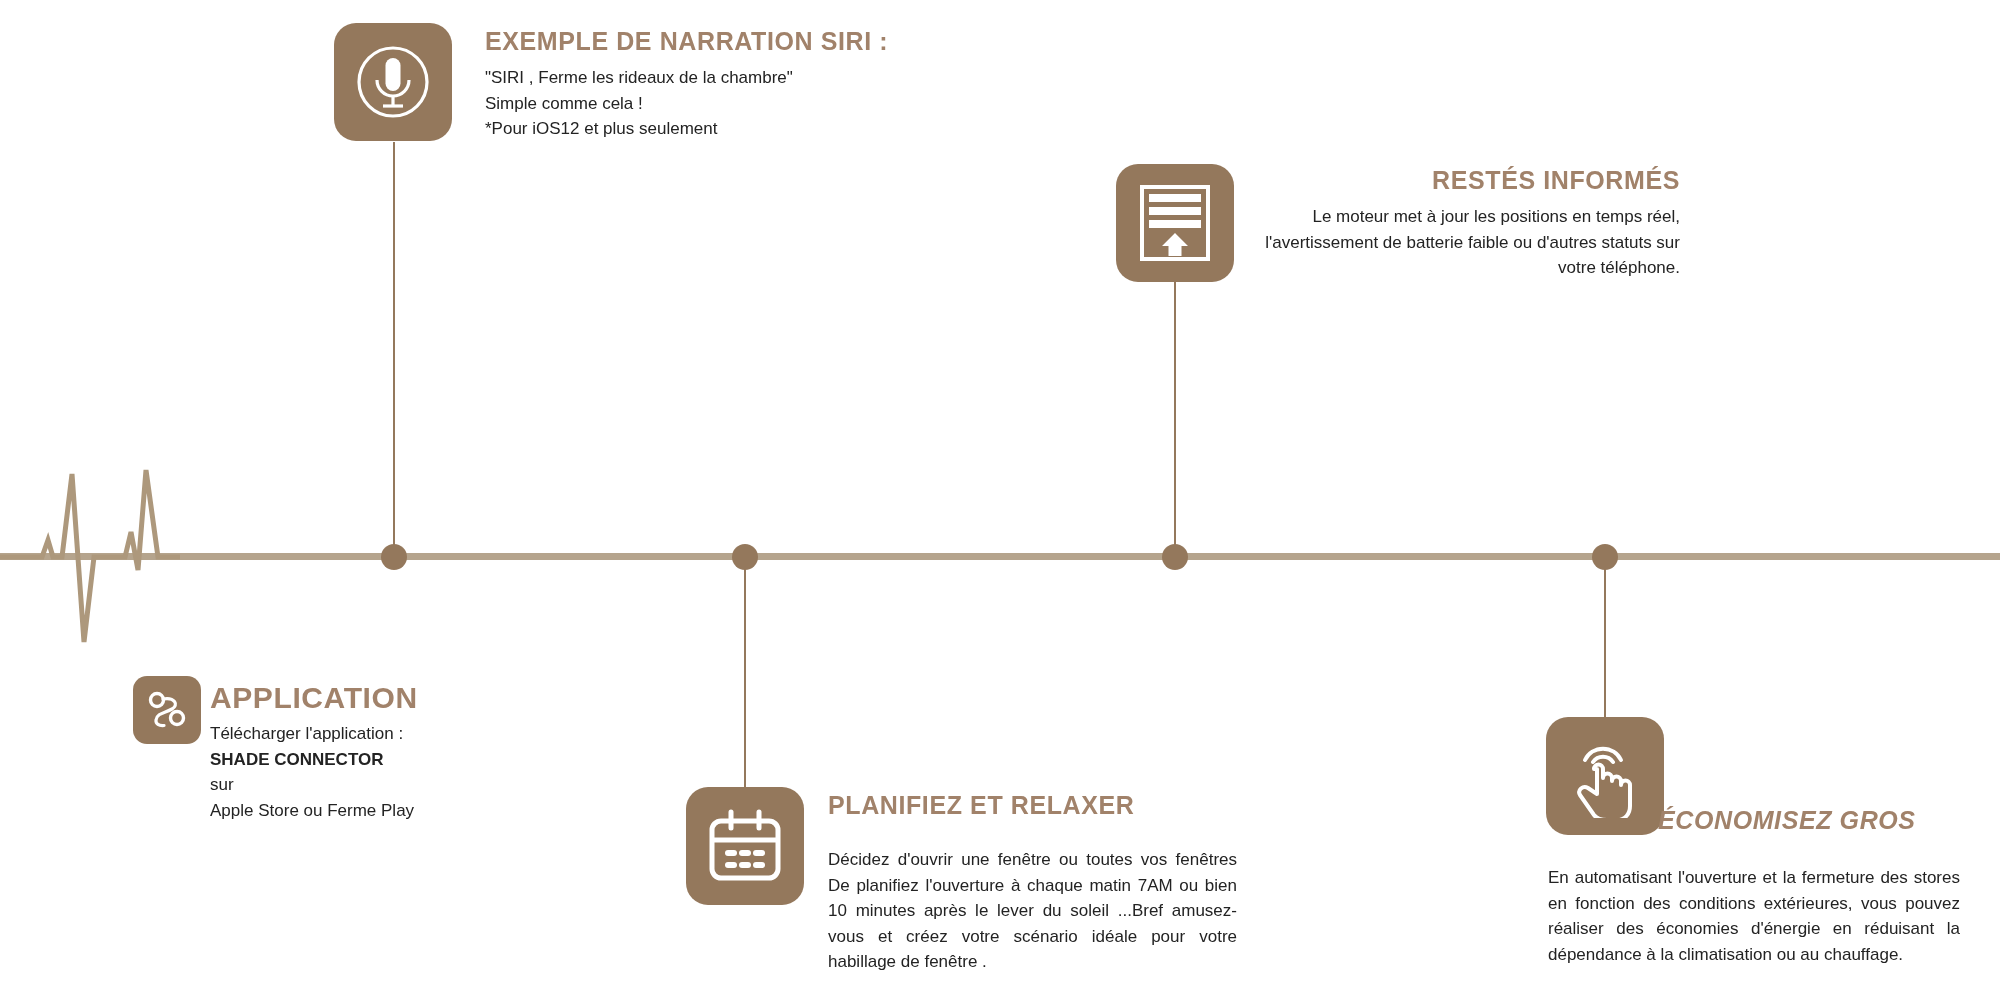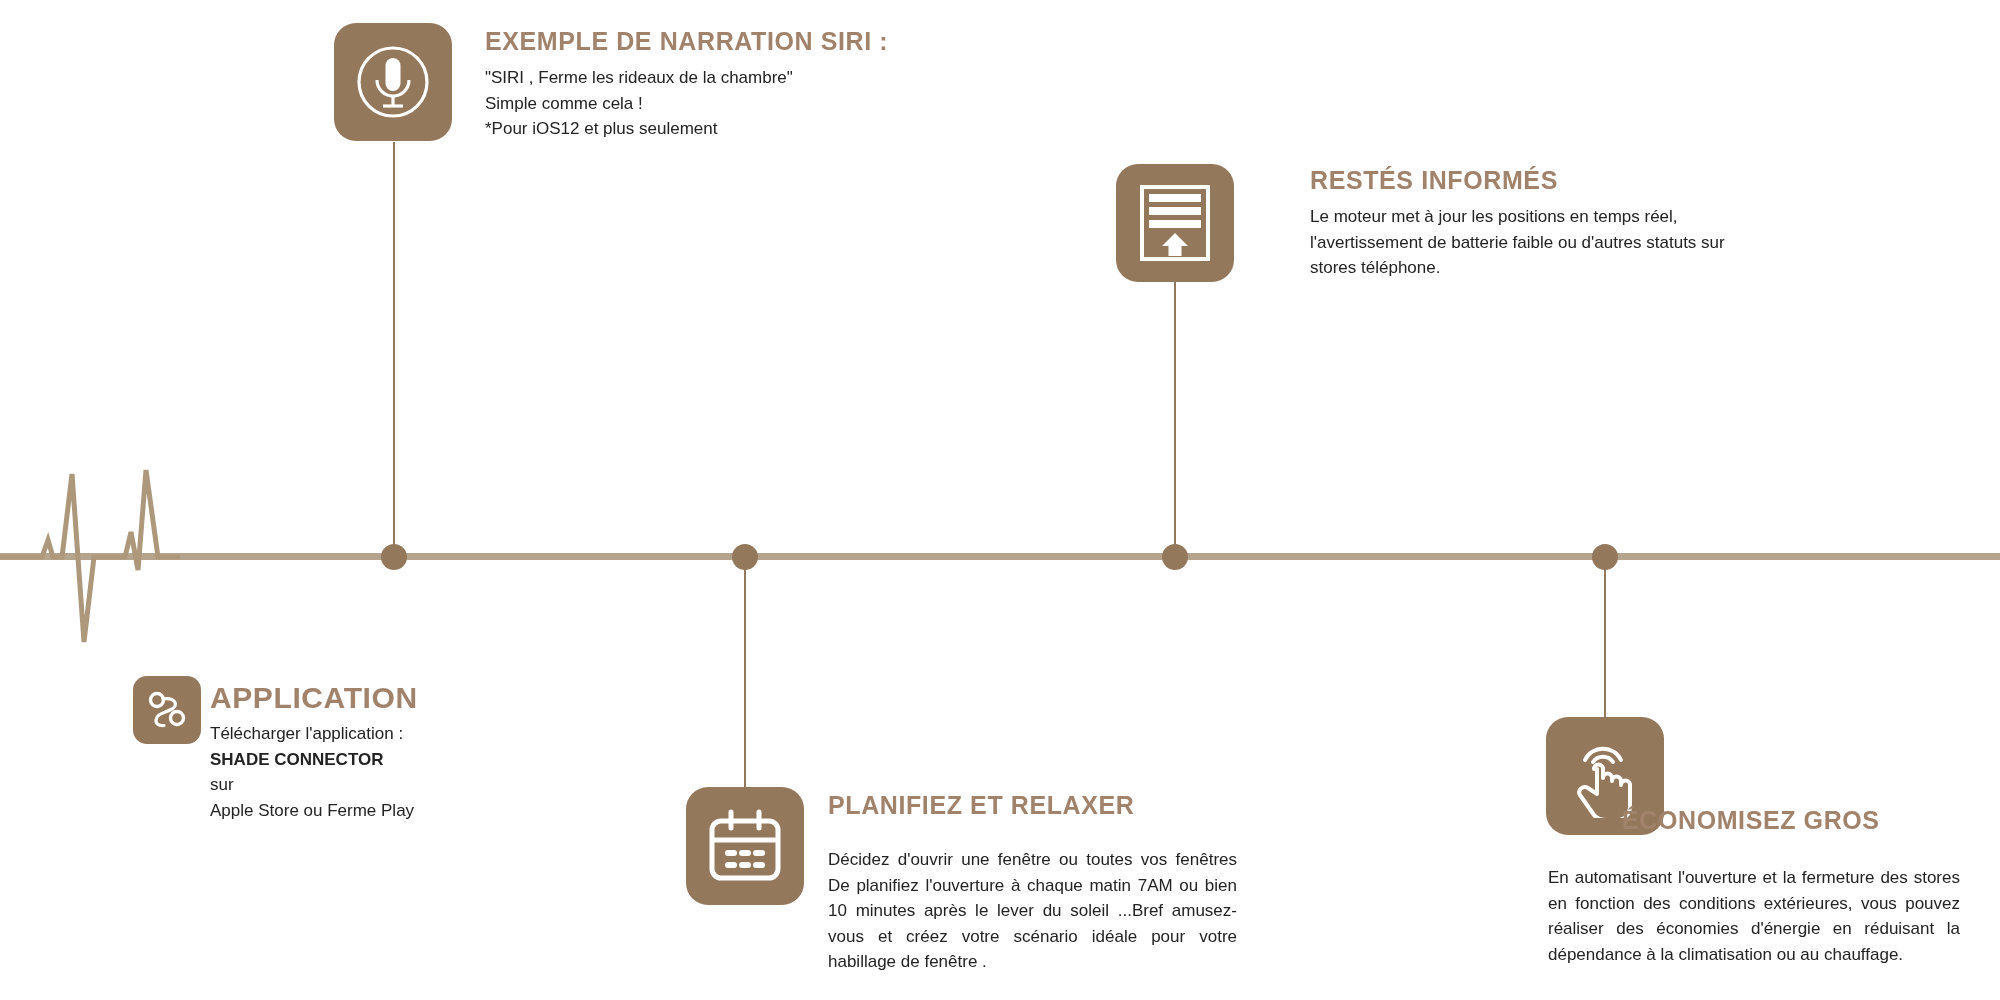--- a/index.html
+++ b/index.html
@@ -150,23 +150,23 @@
       <svg width="74" height="78" viewBox="0 0 74 78" fill="none">
         <rect x="4" y="3" width="66" height="72" stroke="#ffffff" stroke-width="4" fill="none"></rect>
         <rect x="11" y="10" width="52" height="8" fill="#ffffff"></rect>
         <rect x="11" y="23" width="52" height="8" fill="#ffffff"></rect>
         <rect x="11" y="36" width="52" height="8" fill="#ffffff"></rect>
         <path d="M37 49 L50 62 H43.5 V72 H30.5 V62 H24 Z" fill="#ffffff"></path>
       </svg>
     </span>
   </div>
 
-  <div class="block" style="left:1310px; top:165px; width:450px;">
+  <div class="block" style="left:1230px; top:165px; width:450px;text-align:right;">
     <h2>RESTÉS INFORMÉS</h2>
-    <p>Le moteur met à jour les positions en temps réel, l'avertissement de batterie faible ou d'autres statuts sur stores téléphone.</p>
+    <p>Le moteur met à jour les positions en temps réel, l'avertissement de batterie faible ou d'autres statuts sur votre téléphone.</p>
   </div>
 
   <div class="icon-tile small" style="left:133px; top:676px;">
     <span>
       <svg width="44" height="44" viewBox="0 0 44 44" fill="none">
         <circle cx="12" cy="12" r="6.5" stroke="#ffffff" stroke-width="3.4" fill="none"></circle>
         <circle cx="32" cy="30" r="6.5" stroke="#ffffff" stroke-width="3.4" fill="none"></circle>
         <path d="M18 11 C30 9 34 17 27 21 C20 25 12 25 11 32 C10.5 36 14 38 19 37.5" stroke="#ffffff" stroke-width="3.2" fill="none" stroke-linecap="round"></path>
       </svg>
     </span>
@@ -224,17 +224,17 @@
                  a4.5 4.5 0 0 0 -9 0
                  v-3
                  a4.5 4.5 0 0 0 -9 0
                  v-9
                  a4.5 4.5 0 0 0 -9 0 z" stroke="#ffffff" stroke-width="4" fill="none" stroke-linejoin="round"></path>
       </svg>
     </span>
   </div>
 
   <div class="block" style="left:1548px; top:805px; width:412px;">
-    <h2 style="margin-left:74px;">ÉCONOMISEZ GROS</h2>
+    <h2 style="margin-left:110px;font-style:italic;">ÉCONOMISEZ GROS</h2>
     <p class="justify" style="margin-top:30px;">En automatisant l'ouverture et la fermeture des stores en fonction des conditions extérieures, vous pouvez réaliser des économies d'énergie en réduisant la dépendance à la climatisation ou au chauffage.</p>
   </div>
 
 </div>
 
 </body></html>

